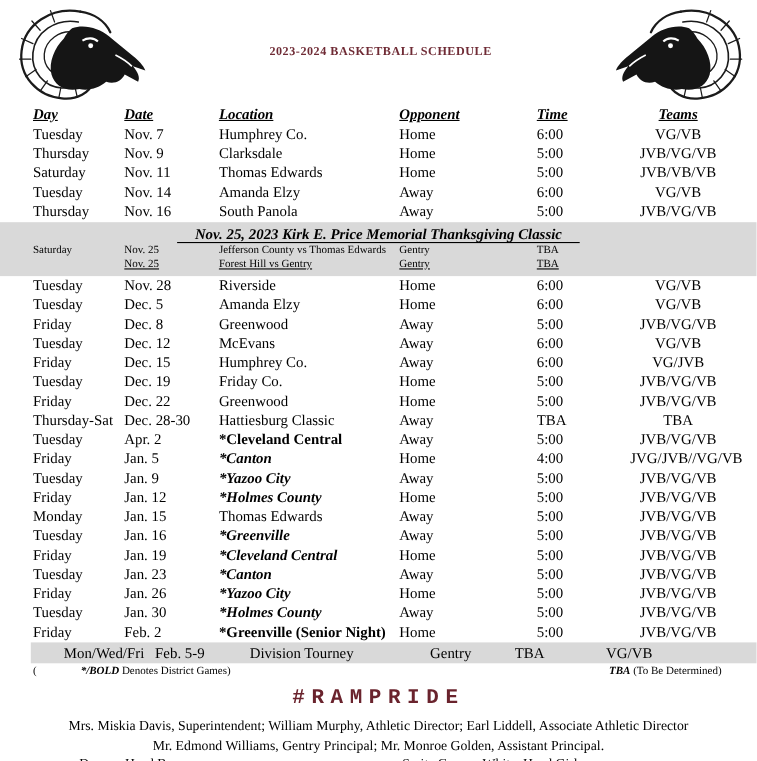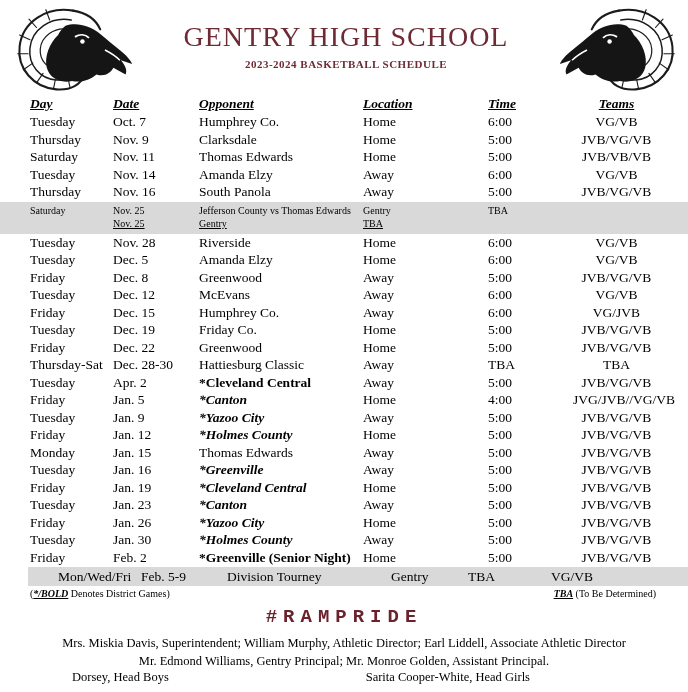--- a/index.html
+++ b/index.html
@@ -45,21 +45,21 @@
   
   .division{display:flex;background:var(--gray);padding-left:30px;
             line-height:19px;font-size:13.5px;margin-top:1px;margin-left:28px;}
   .division .d1{width:83px;} .division .d2{width:86px;}
   .division .d3{width:164px;} .division .d4{width:77px;}
   .division .d5{width:83px;}
 
   
   .footnotes{display:flex;justify-content:space-between;
              padding:1px 32px 0 30px;font-size:10px;line-height:13px;}
-  .fn-em{font-weight:bold;font-style:italic;text-decoration:underline;}
+  .fn-em{font-weight:bold;font-style:italic;padding-left:40px;}
 
   
   .banner{text-align:center;color:var(--banner);
           font-family:Liberation Mono, monospace;font-weight:bold;
           font-size:19px;letter-spacing:6px;line-height:33px;margin-top:1px;}
 
   
   .staff{font-size:12.5px;text-align:center;line-height:15.5px;margin-top:2px;}
   .staff-row3{display:flex;justify-content:space-between;text-align:left;
               padding:0 158px 0 72px;font-size:12.5px;line-height:16px;}
@@ -88,21 +88,20 @@
               <path d="M63 89 L61 80"></path>
           </g>
         </g>
         <path d="M58 22 C70 18 84 22 94 30 C101 36 110 43 117 49 C122 53 127 58 129 63 L117 59 C122 65 124 70 122 74 L109 67 C106 73 99 77 91 74 C84 80 74 83 65 81 C52 84 41 78 38 67 C35 55 41 41 50 32 C52 28 55 24 58 22 Z" fill="#151515"></path>
         <path d="M68 34 C73 31 79 31 83 35" stroke="#fff" stroke-width="2" fill="none"></path>
         <circle cx="76" cy="39" r="2.4" fill="#fff"></circle>
         <path d="M100 48 C106 51 112 55 116 59" stroke="#fff" stroke-width="1.6" fill="none"></path>
       </svg>
     </div>
     <div class="titles">
-      <div class="school-title">GENTRY HIGH SCHOOL</div>
       <div class="sub-title">2023-2024 BASKETBALL SCHEDULE</div>
     </div>
     <div class="logo right">
       <svg viewBox="0 0 134 96" xmlns="http://www.w3.org/2000/svg">
         <g fill="none" stroke="#1b1b1b" stroke-width="2.2" stroke-linecap="round">
           <path d="M66 6 C38 1 12 18 9 44 C6 68 24 88 48 90 C63 91.5 75 85 79 73"></path>
           <path d="M66 6 C79 8 90 15 95 26"></path>
           <path d="M64 16 C42 12 22 26 20 46 C18 64 31 79 48 80 C59 80.5 67 74 69 65" stroke-width="1.6"></path>
           <path d="M61 26 C46 23 32 34 31 47 C30 60 40 69 51 69 C57 69 62 66 64 61" stroke-width="1.3"></path>
           <g stroke-width="1.2">
@@ -120,30 +119,30 @@
         <path d="M68 34 C73 31 79 31 83 35" stroke="#fff" stroke-width="2" fill="none"></path>
         <circle cx="76" cy="39" r="2.4" fill="#fff"></circle>
         <path d="M100 48 C106 51 112 55 116 59" stroke="#fff" stroke-width="1.6" fill="none"></path>
       </svg>
     </div>
   </div>
 
   <div class="grid-row thead" id="thead">
       <div class="cell"><span class="hlbl">Day</span></div>
       <div class="cell"><span class="hlbl">Date</span></div>
+      <div class="cell"><span class="hlbl">Location</span></div>
       <div class="cell"><span class="hlbl">Opponent</span></div>
-      <div class="cell"><span class="hlbl">Location</span></div>
       <div class="cell"><span class="hlbl">Time</span></div>
       <div class="cell col-teams"><span class="hlbl">Teams</span></div>
     </div>
 
   <div id="rows-before">
       <div class="grid-row">
         <div class="cell col-day"><span>Tuesday</span></div>
-        <div class="cell col-date"><span>Oct. 7</span></div>
+        <div class="cell col-date"><span>Nov. 7</span></div>
         <div class="cell col-opponent"><span>Humphrey Co.</span></div>
         <div class="cell col-location"><span>Home</span></div>
         <div class="cell col-time"><span>6:00</span></div>
         <div class="cell col-teams"><span>VG/VB</span></div>
       </div>
       <div class="grid-row">
         <div class="cell col-day"><span>Thursday</span></div>
         <div class="cell col-date"><span>Nov. 9</span></div>
         <div class="cell col-opponent"><span>Clarksdale</span></div>
         <div class="cell col-location"><span>Home</span></div>
@@ -170,32 +169,36 @@
         <div class="cell col-day"><span>Thursday</span></div>
         <div class="cell col-date"><span>Nov. 16</span></div>
         <div class="cell col-opponent"><span>South Panola</span></div>
         <div class="cell col-location"><span>Away</span></div>
         <div class="cell col-time"><span>5:00</span></div>
         <div class="cell col-teams"><span>JVB/VG/VB</span></div>
       </div>
     </div>
 
   <div class="classic">
+    <div class="classic-title">
+      <span>Nov. 25, 2023 Kirk E. Price Memorial Thanksgiving Classic</span>
+    </div>
     <div id="classic-rows">
         <div class="grid-row">
           <div class="cell col-day"><span>Saturday</span></div>
           <div class="cell col-date"><span>Nov. 25</span></div>
           <div class="cell col-opponent"><span>Jefferson County vs Thomas Edwards</span></div>
           <div class="cell col-location"><span>Gentry</span></div>
           <div class="cell col-time"><span>TBA</span></div>
           <div class="cell col-teams"><span></span></div>
         </div>
         <div class="grid-row u">
           <div class="cell col-day"><span></span></div>
           <div class="cell col-date"><span>Nov. 25</span></div>
+          <div class="cell col-opponent"><span>Forest Hill vs Gentry</span></div>
           <div class="cell col-location"><span>Gentry</span></div>
           <div class="cell col-time"><span>TBA</span></div>
           <div class="cell col-teams"><span></span></div>
         </div>
       </div>
   </div>
 
   <div id="rows-after">
       <div class="grid-row">
         <div class="cell col-day"><span>Tuesday</span></div>

